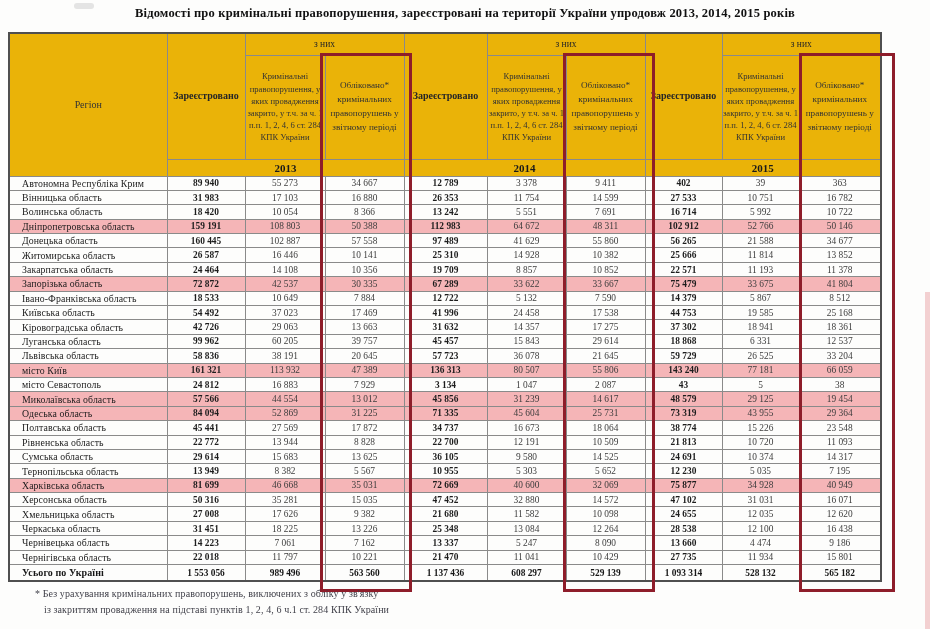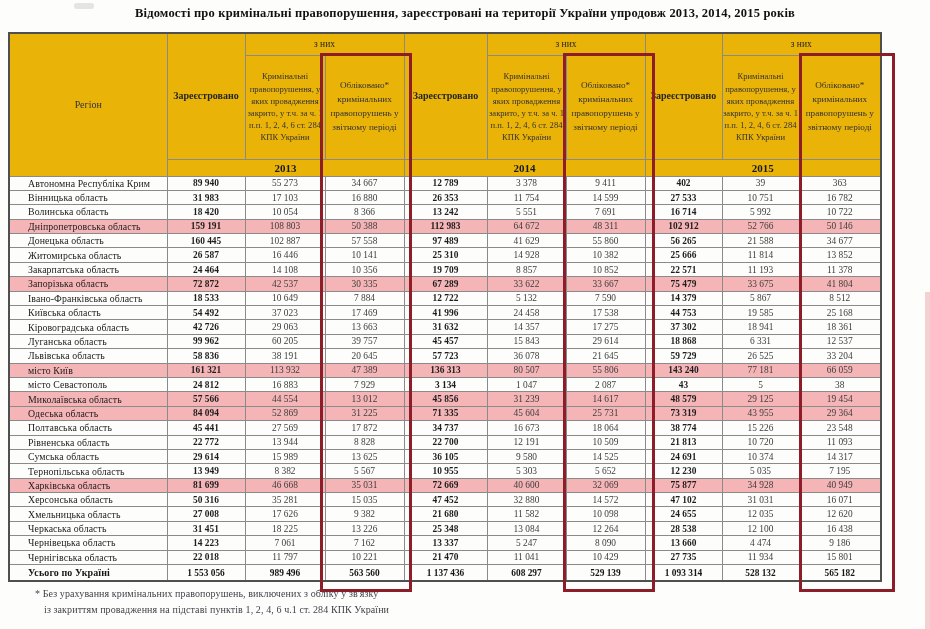--- a/index.html
+++ b/index.html
@@ -21,21 +21,21 @@
   .row-b{height:104px;}
   .row-c{height:17px;}
   .cell-region-h{font-size:10px;color:#333;}
   .cell-registered-h{font-size:10px;font-weight:700;line-height:1.25;}
   .cell-znykh{font-size:9.5px;}
   .cell-closed-h{font-size:8.6px;line-height:1.42;padding:0 2px;color:#333;}
   .cell-recorded-h{font-size:9.2px;line-height:1.5;padding:0 2px;color:#333;}
   .cell-year{font-size:11px;font-weight:700;color:#1a1a1a;margin-top:44px;}
   tbody td{height:13.4px;}
   tbody td.region{
-    text-align:left;padding-left:18px;font-size:9.8px;color:#1b1b1b;
+    text-align:left;padding-left:12px;font-size:9.8px;color:#1b1b1b;
     white-space:nowrap;letter-spacing:.1px;
   }
   tbody td.num{text-align:center;font-size:9.4px;white-space:nowrap;}
   tbody td.c0{font-weight:700;color:#1d1d1d;}
   tbody td.c1,tbody td.c2{font-weight:400;color:#3c3c3c;}
   tbody tr.hl td{background:#f5b5b7;}
   tbody tr.total td{font-weight:700;color:#161616;height:15px;}
   tbody tr.total td.region{font-size:10px;}
   .redbox{
     position:absolute;border:3px solid #8e1d2a;background:transparent;
@@ -326,21 +326,21 @@
           <td class="num c0">22 700</td>
           <td class="num c1">12 191</td>
           <td class="num c2">10 509</td>
           <td class="num c0">21 813</td>
           <td class="num c1">10 720</td>
           <td class="num c2">11 093</td>
         </tr>
         <tr>
           <td class="region">Сумська область</td>
           <td class="num c0">29 614</td>
-          <td class="num c1">15 989</td>
+          <td class="num c1">15 683</td>
           <td class="num c2">13 625</td>
           <td class="num c0">36 105</td>
           <td class="num c1">9 580</td>
           <td class="num c2">14 525</td>
           <td class="num c0">24 691</td>
           <td class="num c1">10 374</td>
           <td class="num c2">14 317</td>
         </tr>
         <tr>
           <td class="region">Тернопільська область</td>

